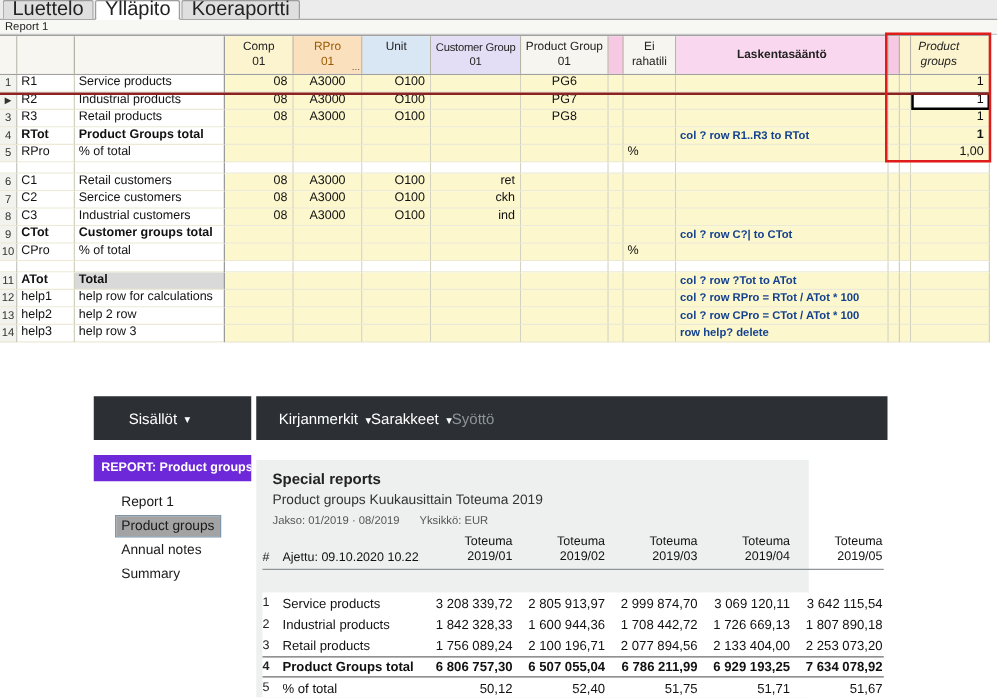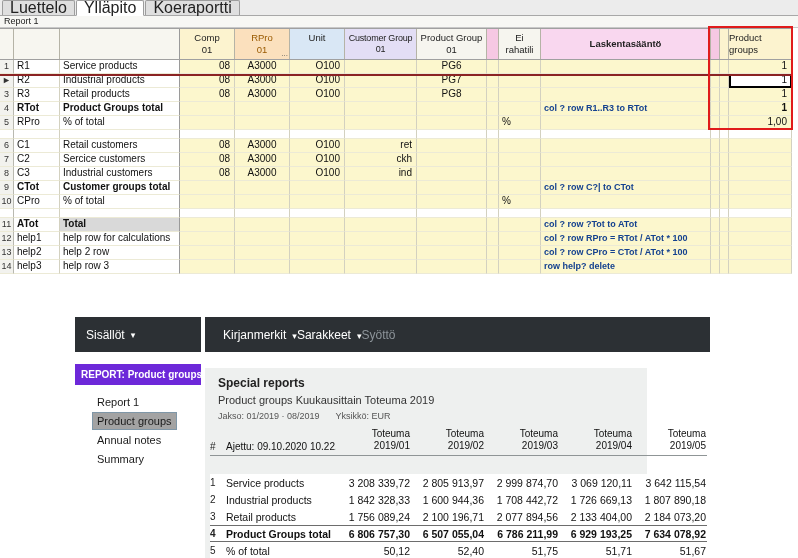--- a/index.html
+++ b/index.html
@@ -17,21 +17,21 @@
                 border-bottom:1px solid #c8c8c8;font-size:9px;line-height:11px;padding-left:4px;box-sizing:border-box;color:#222;}
 
   
   .grid{position:absolute;left:0;top:28px;width:792px;border-top:1px solid #a0a0a0;}
   .g-header{display:flex;height:30px;border-bottom:1px solid #a0a0a0;background:#f4f3ee;}
   .gh{box-sizing:border-box;flex-shrink:0;border-right:1px solid #b5b3a6;display:flex;flex-direction:column;
       align-items:center;justify-content:center;font-size:9.5px;line-height:1.25;color:#222;
       overflow:hidden;white-space:nowrap;position:relative;}
   .gh.tight{font-size:9px;letter-spacing:-0.2px;}
   .gh.c-rule{font-weight:bold;}
-  .gh.c-pgs{align-items:flex-start;padding-right:18px;}
+  .gh.c-pgs{align-items:center;padding-right:18px;font-style:italic;}
   .gh.c-code{color:#9a5a00;}
   .more{position:absolute;right:1px;bottom:0;font-size:8px;color:#555;}
   .subrow{width:100%;text-align:center;}
 
   .bg-cream{background:#fcf3cf;} .bg-peach{background:#fbe0bd;} .bg-blue{background:#d9e7f5;}
   .bg-lav{background:#e3def5;}  .bg-light{background:#f6f5ef;} .bg-pink{background:#f6c8e3;}
   .bg-pink2{background:#f9d7ef;} .hleft{background:#f7f6f0;}
 
   .g-row{display:flex;height:14px;position:relative;}
   .g-row.gap{height:9px;}
@@ -51,21 +51,21 @@
   .g-row.bold .c-id,.g-row.bold .c-desc,.g-row.bold .c-rule,.g-row.bold .c-pgs{font-weight:bold;}
   .graybg{background:#d9d9d9 !important;}
   .g-row.sel::after{content:"";position:absolute;left:0;right:0;top:0;height:2px;background:#8b2323;}
   .selcell{outline:2px solid #000;outline-offset:-2px;background:#fff !important;}
 
   .red-box{position:absolute;left:708px;top:26px;width:85px;height:104px;border:2px solid #e01b1b;
            box-sizing:border-box;pointer-events:none;}
 
   
   .v-side-head{position:absolute;left:75px;top:317px;width:126px;height:35px;background:#2c3034;color:#fff;
-               display:flex;align-items:center;padding-left:11px;box-sizing:border-box;font-size:12px;}
+               display:flex;align-items:center;padding-left:28px;box-sizing:border-box;font-size:12px;}
   .caret{margin-left:6px;font-size:9px;}
   .v-top-bar{position:absolute;left:205px;top:317px;width:505px;height:35px;background:#2c3034;
              display:flex;align-items:center;padding-left:18px;box-sizing:border-box;}
   .v-menu-item{color:#fff;font-size:12px;}
   .v-menu-item.disabled{color:#8d949a;}
 
   .v-report-head{position:absolute;left:75px;top:364px;width:126px;height:21px;background:#6d28d9;color:#fff;
                  font-size:10px;font-weight:bold;line-height:21px;padding:0 6px;box-sizing:border-box;
                  white-space:nowrap;overflow:hidden;}
   .v-side-items{position:absolute;left:93px;top:394px;width:108px;}
@@ -479,21 +479,21 @@
             <div class="td-val">1 726 669,13</div>
             <div class="td-val">1 807 890,18</div>
           </div>
           <div class="tr">
             <div class="td-num">3</div>
             <div class="td-label">Retail products</div>
             <div class="td-val">1 756 089,24</div>
             <div class="td-val">2 100 196,71</div>
             <div class="td-val">2 077 894,56</div>
             <div class="td-val">2 133 404,00</div>
-            <div class="td-val">2 184 073,20</div>
+            <div class="td-val">2 253 073,20</div>
           </div>
           <div class="tr bold">
             <div class="td-num">4</div>
             <div class="td-label">Product Groups total</div>
             <div class="td-val">6 806 757,30</div>
             <div class="td-val">6 507 055,04</div>
             <div class="td-val">6 786 211,99</div>
             <div class="td-val">6 929 193,25</div>
             <div class="td-val">7 634 078,92</div>
           </div>

